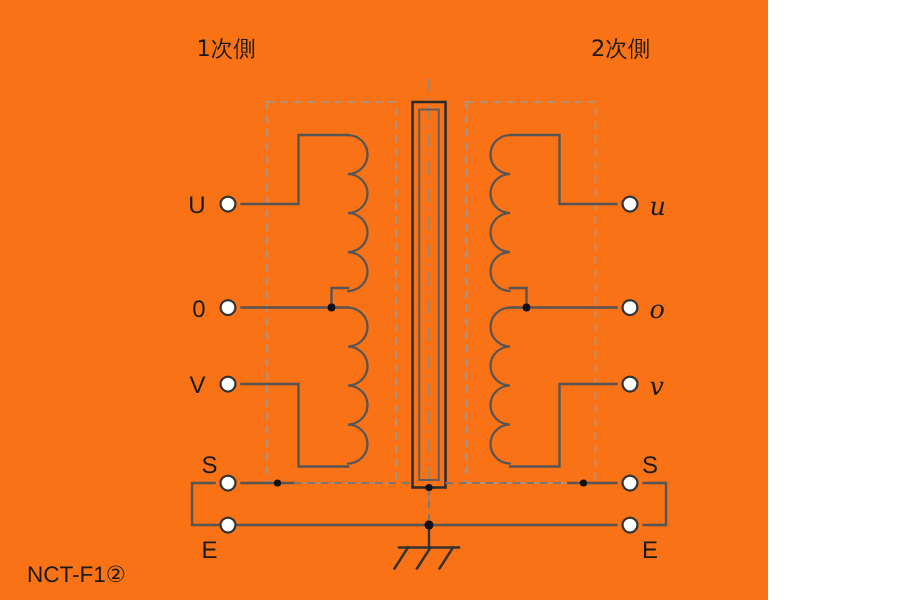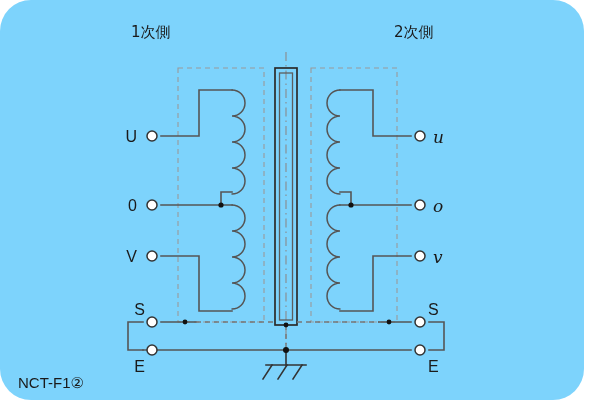--- a/index.html
+++ b/index.html
@@ -8,24 +8,23 @@
     background: #ffffff;
   }
   body {
     width: 600px;
     height: 400px;
     font-family: "Liberation Sans", sans-serif;
     overflow: hidden;
   }
   #diagram-root {
     position: relative;
-    width: 584px;
+    width: 512px;
     height: 400px;
-    background: #7dd3fc;
-    border-radius: 31px;
+    background: #f97316;
   }
   svg.diagram {
     position: absolute;
     top: 0;
     left: 0;
     width: 600px;
     height: 400px;
   }
   .side-heading {
     font-family: "DejaVu Sans", sans-serif;

